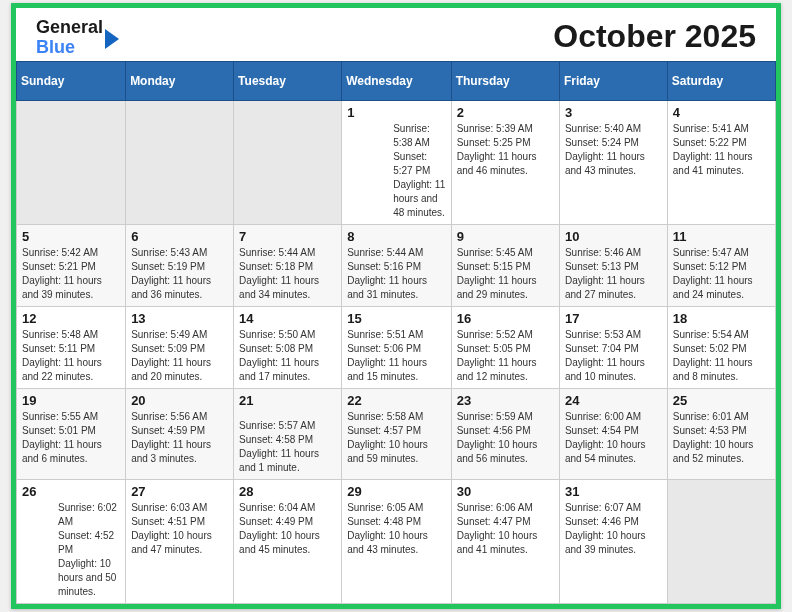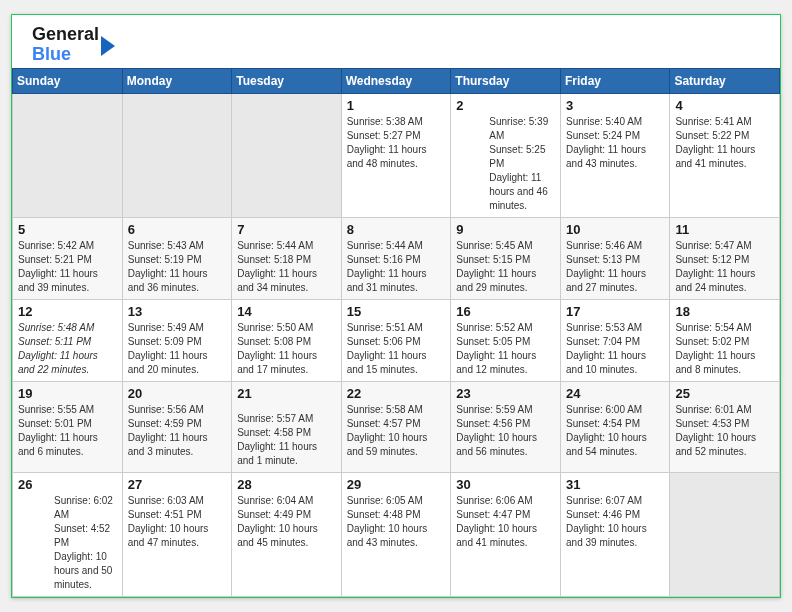--- a/index.html
+++ b/index.html
@@ -9,21 +9,21 @@
       display: flex;
       justify-content: center;
       align-items: center;
       width: 792px;
       height: 612px;
       overflow: hidden;
     }
     .calendar-container {
       background: white;
       width: 770px;
-      border: 1px solid #22c55e;
+      border: 5px solid #22c55e;
       box-shadow: 0 1px 4px rgba(0,0,0,0.2);
     }
     .calendar-header {
       padding: 10px 20px 4px 20px;
       display: flex;
       justify-content: space-between;
       align-items: flex-start;
     }
     .logo {
       display: flex;
@@ -60,21 +60,21 @@
     }
     .calendar-grid {
       width: 100%;
       border-collapse: collapse;
     }
     .calendar-grid th {
       background: #2b6cb0;
       color: white;
       font-size: 12px;
       font-weight: bold;
-      padding: 5px 4px;
+      padding: 12px 4px;
       text-align: left;
       border: 1px solid #1a4f8a;
     }
     .calendar-grid td {
       border: 1px solid #ccc;
       vertical-align: top;
       padding: 4px 5px;
       width: 110px;
       min-height: 80px;
       height: 80px;
@@ -106,20 +106,21 @@
     <div class="logo">
       <div>
         <div class="logo-text">
           <span class="general">General</span>
           <span class="blue">Blue</span>
         </div>
       </div>
       <div class="logo-arrow"></div>
     </div>
     <div class="title-section">
+      <div class="month-title">October 2025</div>
     </div>
   </div>
 
   <table class="calendar-grid">
     <thead>
       <tr>
       <th>Sunday</th>
           <th>Monday</th>
           <th>Tuesday</th>
           <th>Wednesday</th>
@@ -128,27 +129,27 @@
           <th>Saturday</th>
         </tr>
     </thead>
     <tbody id="calendar-body">
     <tr>
           <td class="empty-cell"></td>
           <td class="empty-cell"></td>
           <td class="empty-cell"></td>
           <td>
             <div class="day-number">1</div>
-            <div class="day-info" style="white-space: pre-line;">Sunrise: 5:38 AM
+            <div class="day-info" style="white-space: pre-line; margin-left: 46px;">Sunrise: 5:38 AM
 Sunset: 5:27 PM
 Daylight: 11 hours and 48 minutes.</div>
           </td>
           <td>
             <div class="day-number">2</div>
-            <div class="day-info" style="white-space: pre-line; margin-left: 33px;">Sunrise: 5:39 AM
+            <div class="day-info" style="white-space: pre-line;">Sunrise: 5:39 AM
 Sunset: 5:25 PM
 Daylight: 11 hours and 46 minutes.</div>
           </td>
           <td>
             <div class="day-number">3</div>
             <div class="day-info" style="white-space: pre-line;">Sunrise: 5:40 AM
 Sunset: 5:24 PM
 Daylight: 11 hours and 43 minutes.</div>
           </td>
           <td>
@@ -198,21 +199,21 @@
           <td>
             <div class="day-number">11</div>
             <div class="day-info" style="white-space: pre-line;">Sunrise: 5:47 AM
 Sunset: 5:12 PM
 Daylight: 11 hours and 24 minutes.</div>
           </td>
         </tr>
         <tr>
           <td>
             <div class="day-number">12</div>
-            <div class="day-info" style="white-space: pre-line; font-style: italic;">Sunrise: 5:48 AM
+            <div class="day-info" style="white-space: pre-line;">Sunrise: 5:48 AM
 Sunset: 5:11 PM
 Daylight: 11 hours and 22 minutes.</div>
           </td>
           <td>
             <div class="day-number">13</div>
             <div class="day-info" style="white-space: pre-line;">Sunrise: 5:49 AM
 Sunset: 5:09 PM
 Daylight: 11 hours and 20 minutes.</div>
           </td>
           <td>

